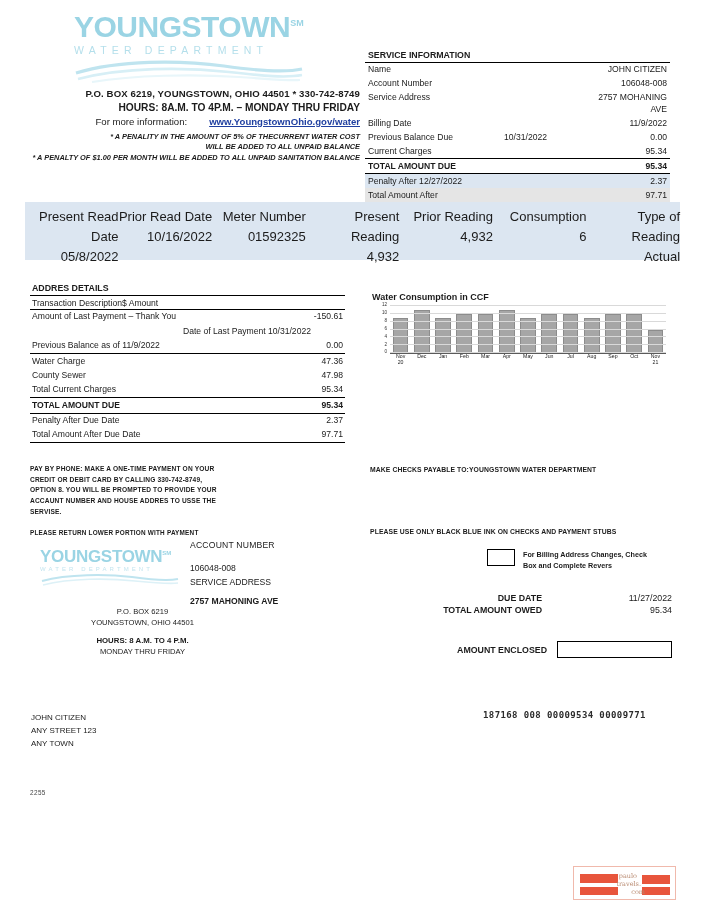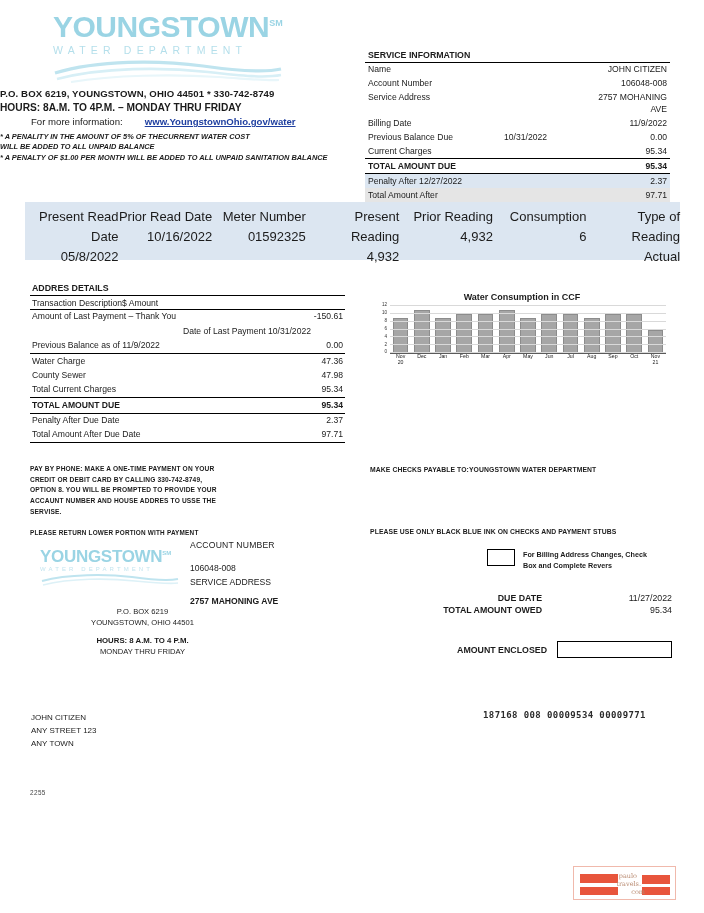--- a/index.html
+++ b/index.html
@@ -12,35 +12,35 @@
     position:relative;
     overflow:hidden;
   }
   .page { position:relative; width:704px; height:913px; }
 
   
   .abs { position:absolute; }
   .b { font-weight:bold;margin-top:6px; }
 
   
-  #header-logo { left:53px; top:12px; width:250px; }
+  #header-logo { left:74px; top:12px; width:250px; }
   .logo-word {
     font-size:30px; font-weight:bold; letter-spacing:-0.5px;
     color:#9ad4e4; line-height:1; position:relative;
     font-family:"Liberation Sans", sans-serif;
   }
   .logo-sm { font-size:9px; vertical-align:super; letter-spacing:0; }
   .logo-sub {
     font-size:10.5px; letter-spacing:5.2px; color:#b4dfeb;
     margin-top:2px; font-weight:500;
   }
   .logo-wave { margin-top:1px; }
 
   
-  #header-contact { left:0px; top:88px; width:360px; text-align:left; }
+  #header-contact { left:0px; top:88px; width:360px; text-align:right; }
   #header-contact .line1 { font-size:9.6px; font-weight:bold; letter-spacing:0.1px;}
   #header-contact .line2 { font-size:10.2px; font-weight:bold; margin-top:3px;}
   #header-contact .line3 { font-size:9.6px; margin-top:3px;padding-left:31px; }
   #header-contact .line3 .url {
      font-weight:bold; color:#1f3fa0; text-decoration:underline; margin-left:22px;
   }
   .penalty { font-size:7.4px; font-style:italic; font-weight:bold; margin-top:5px; line-height:1.35;}
   .penalty.two { margin-top:1px; }
 
   
@@ -74,21 +74,21 @@
   .bd-row { display:flex; padding:1.4px 2px; line-height:1.35; }
   .bd-row .lbl { flex:1 1 auto; }
   .bd-row .val { width:70px; text-align:right; }
   .bd-row.sub { justify-content:flex-end; padding-right:34px; }
   .bd-row.botline { border-bottom:1px solid #000; }
   .bd-row.total { border-top:1px solid #000; border-bottom:1px solid #000; font-weight:bold; }
   .bd-row.endline { border-bottom:1.2px solid #000; }
 
   
   #consumption-chart { left:372px; top:292px; width:300px; }
-  .chart-title { text-align:center; font-size:9px; font-weight:bold; margin-bottom:4px; color:#1b1b1b;}
+  .chart-title { text-align:left; font-size:9px; font-weight:bold; margin-bottom:4px; color:#1b1b1b;}
   .chart-body { position:relative; height:60px; }
   .chart-plot {
     position:absolute; left:18px; right:6px; top:0; bottom:12px;
     border-bottom:1px solid #5a5a5a;
   }
   .gridline { position:absolute; left:0; right:0; height:1px; background:#d9d9d9; }
   .yticks { position:absolute; left:0; top:-4px; width:16px; }
   .ytick { position:absolute; right:1px; font-size:4.6px; color:#333; line-height:1; }
   .bars { position:absolute; left:0; right:0; bottom:0; top:0;
           display:flex; align-items:flex-end; }

